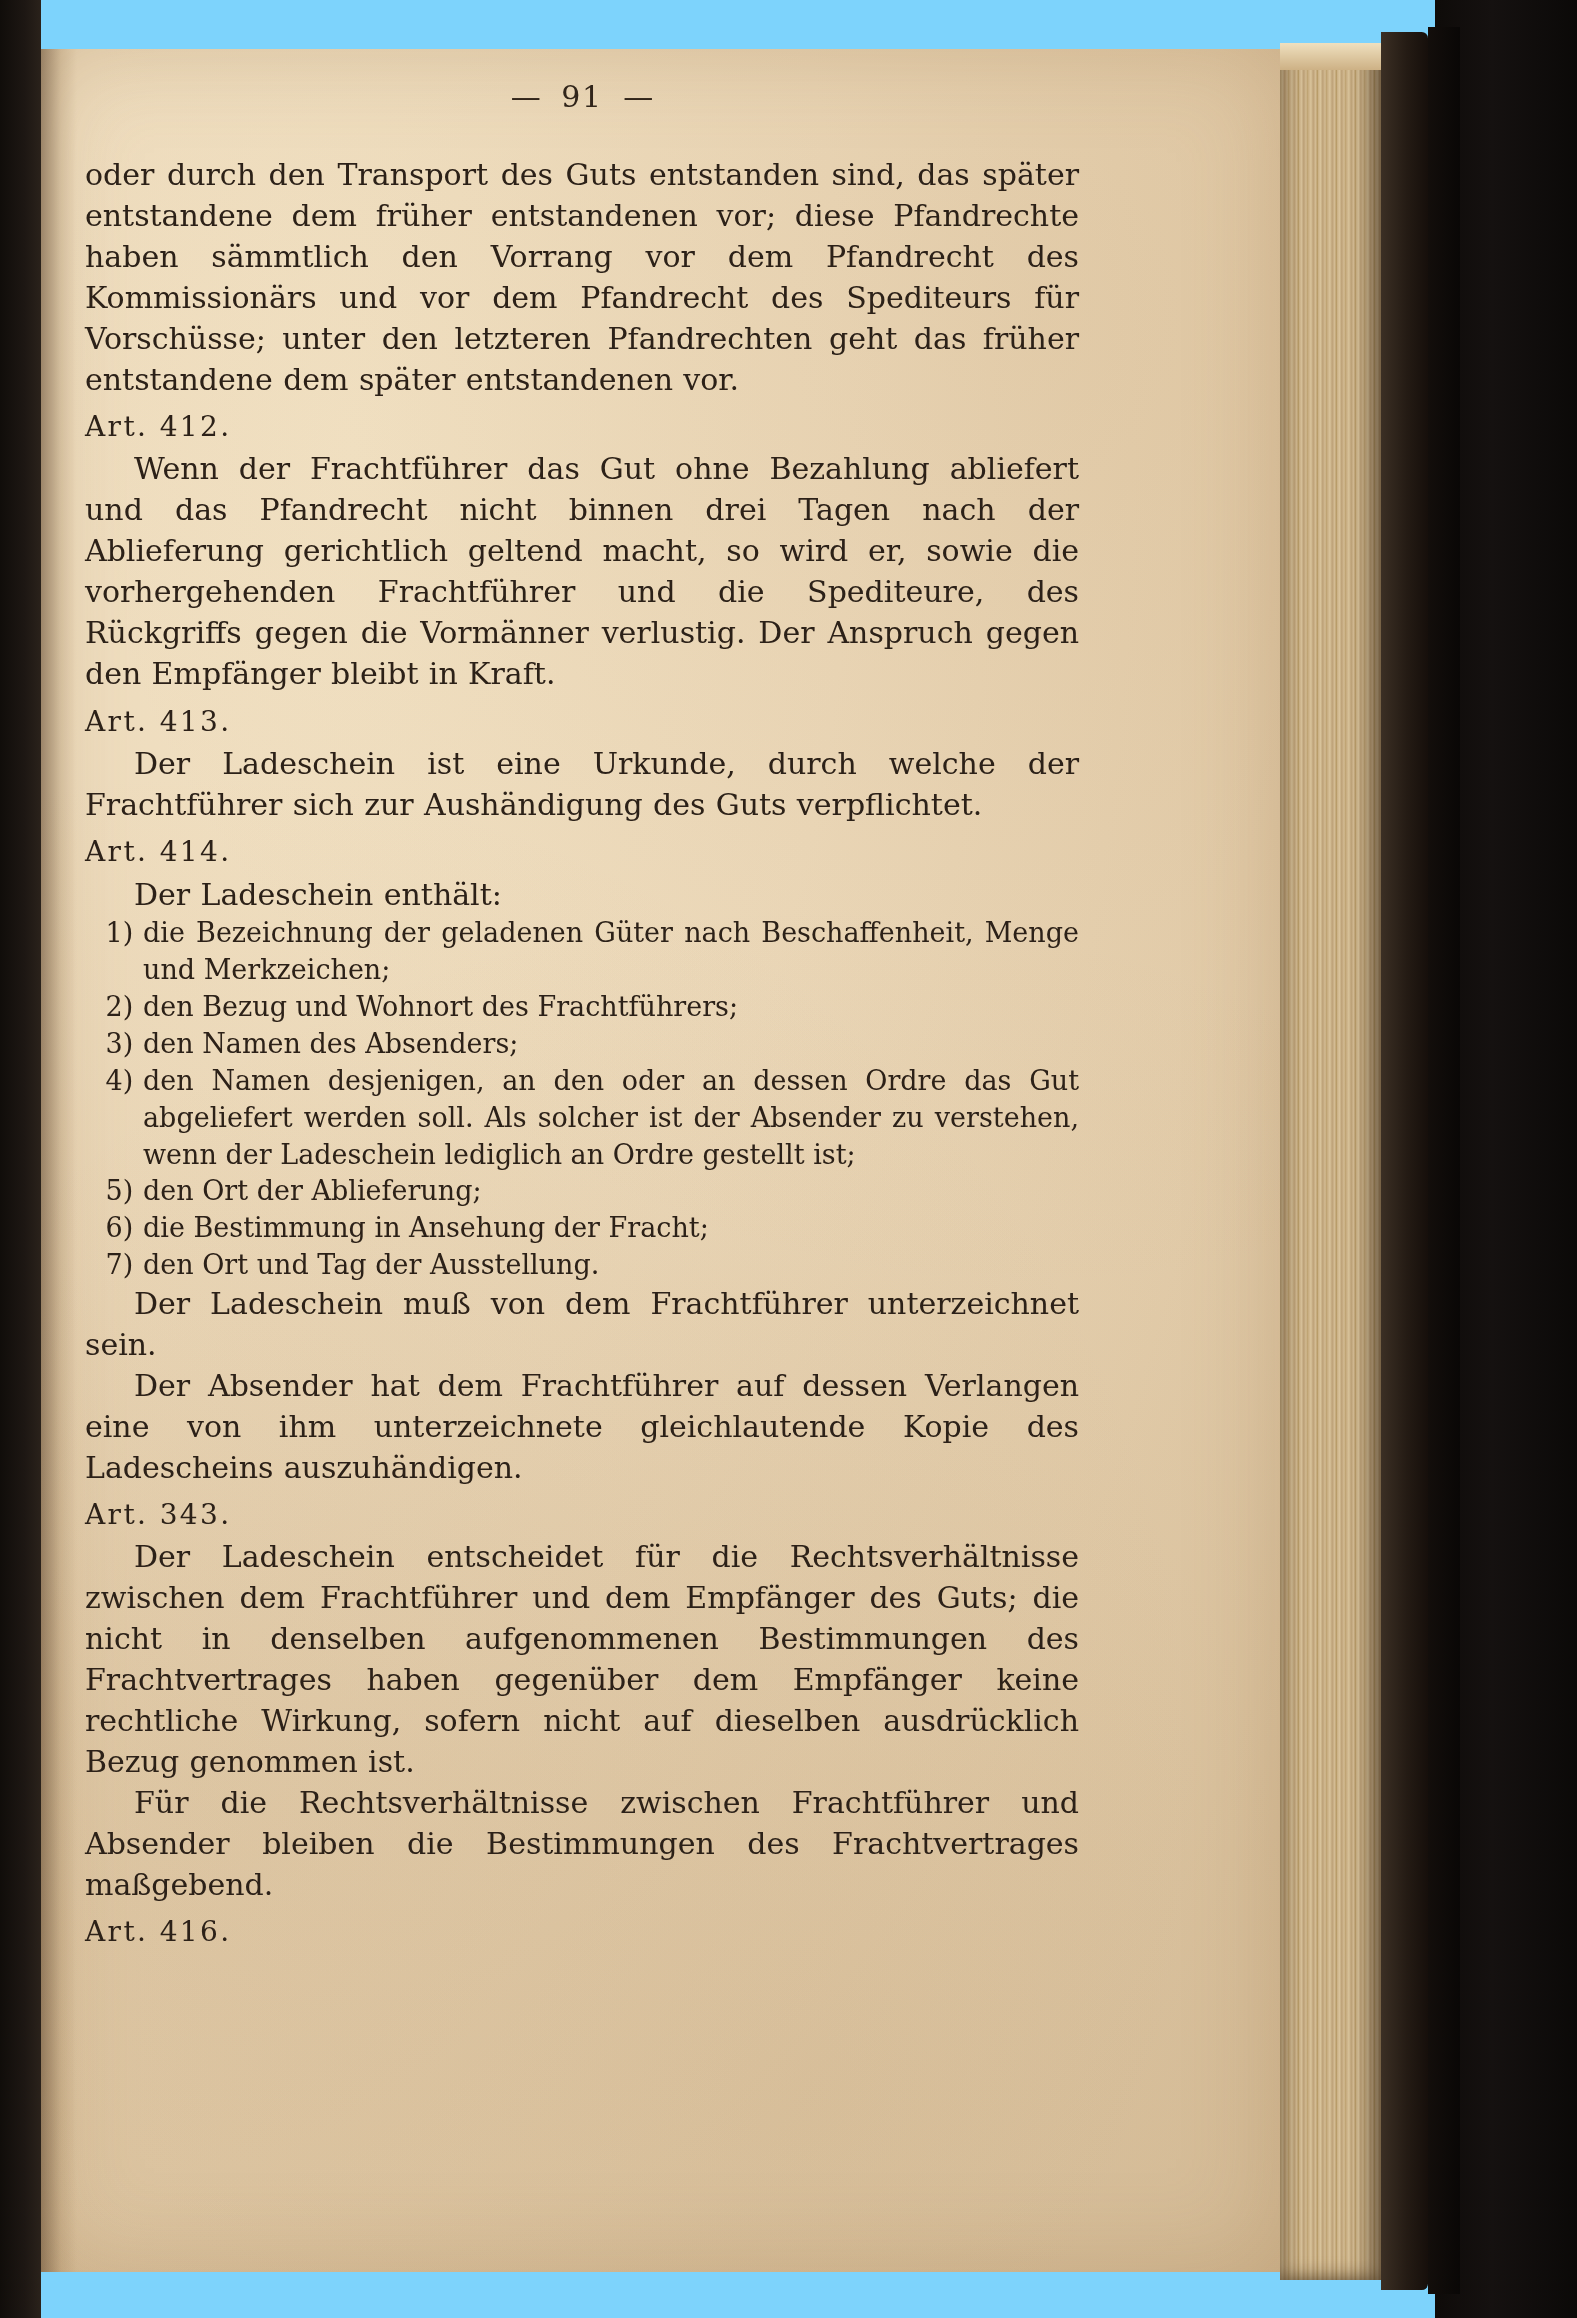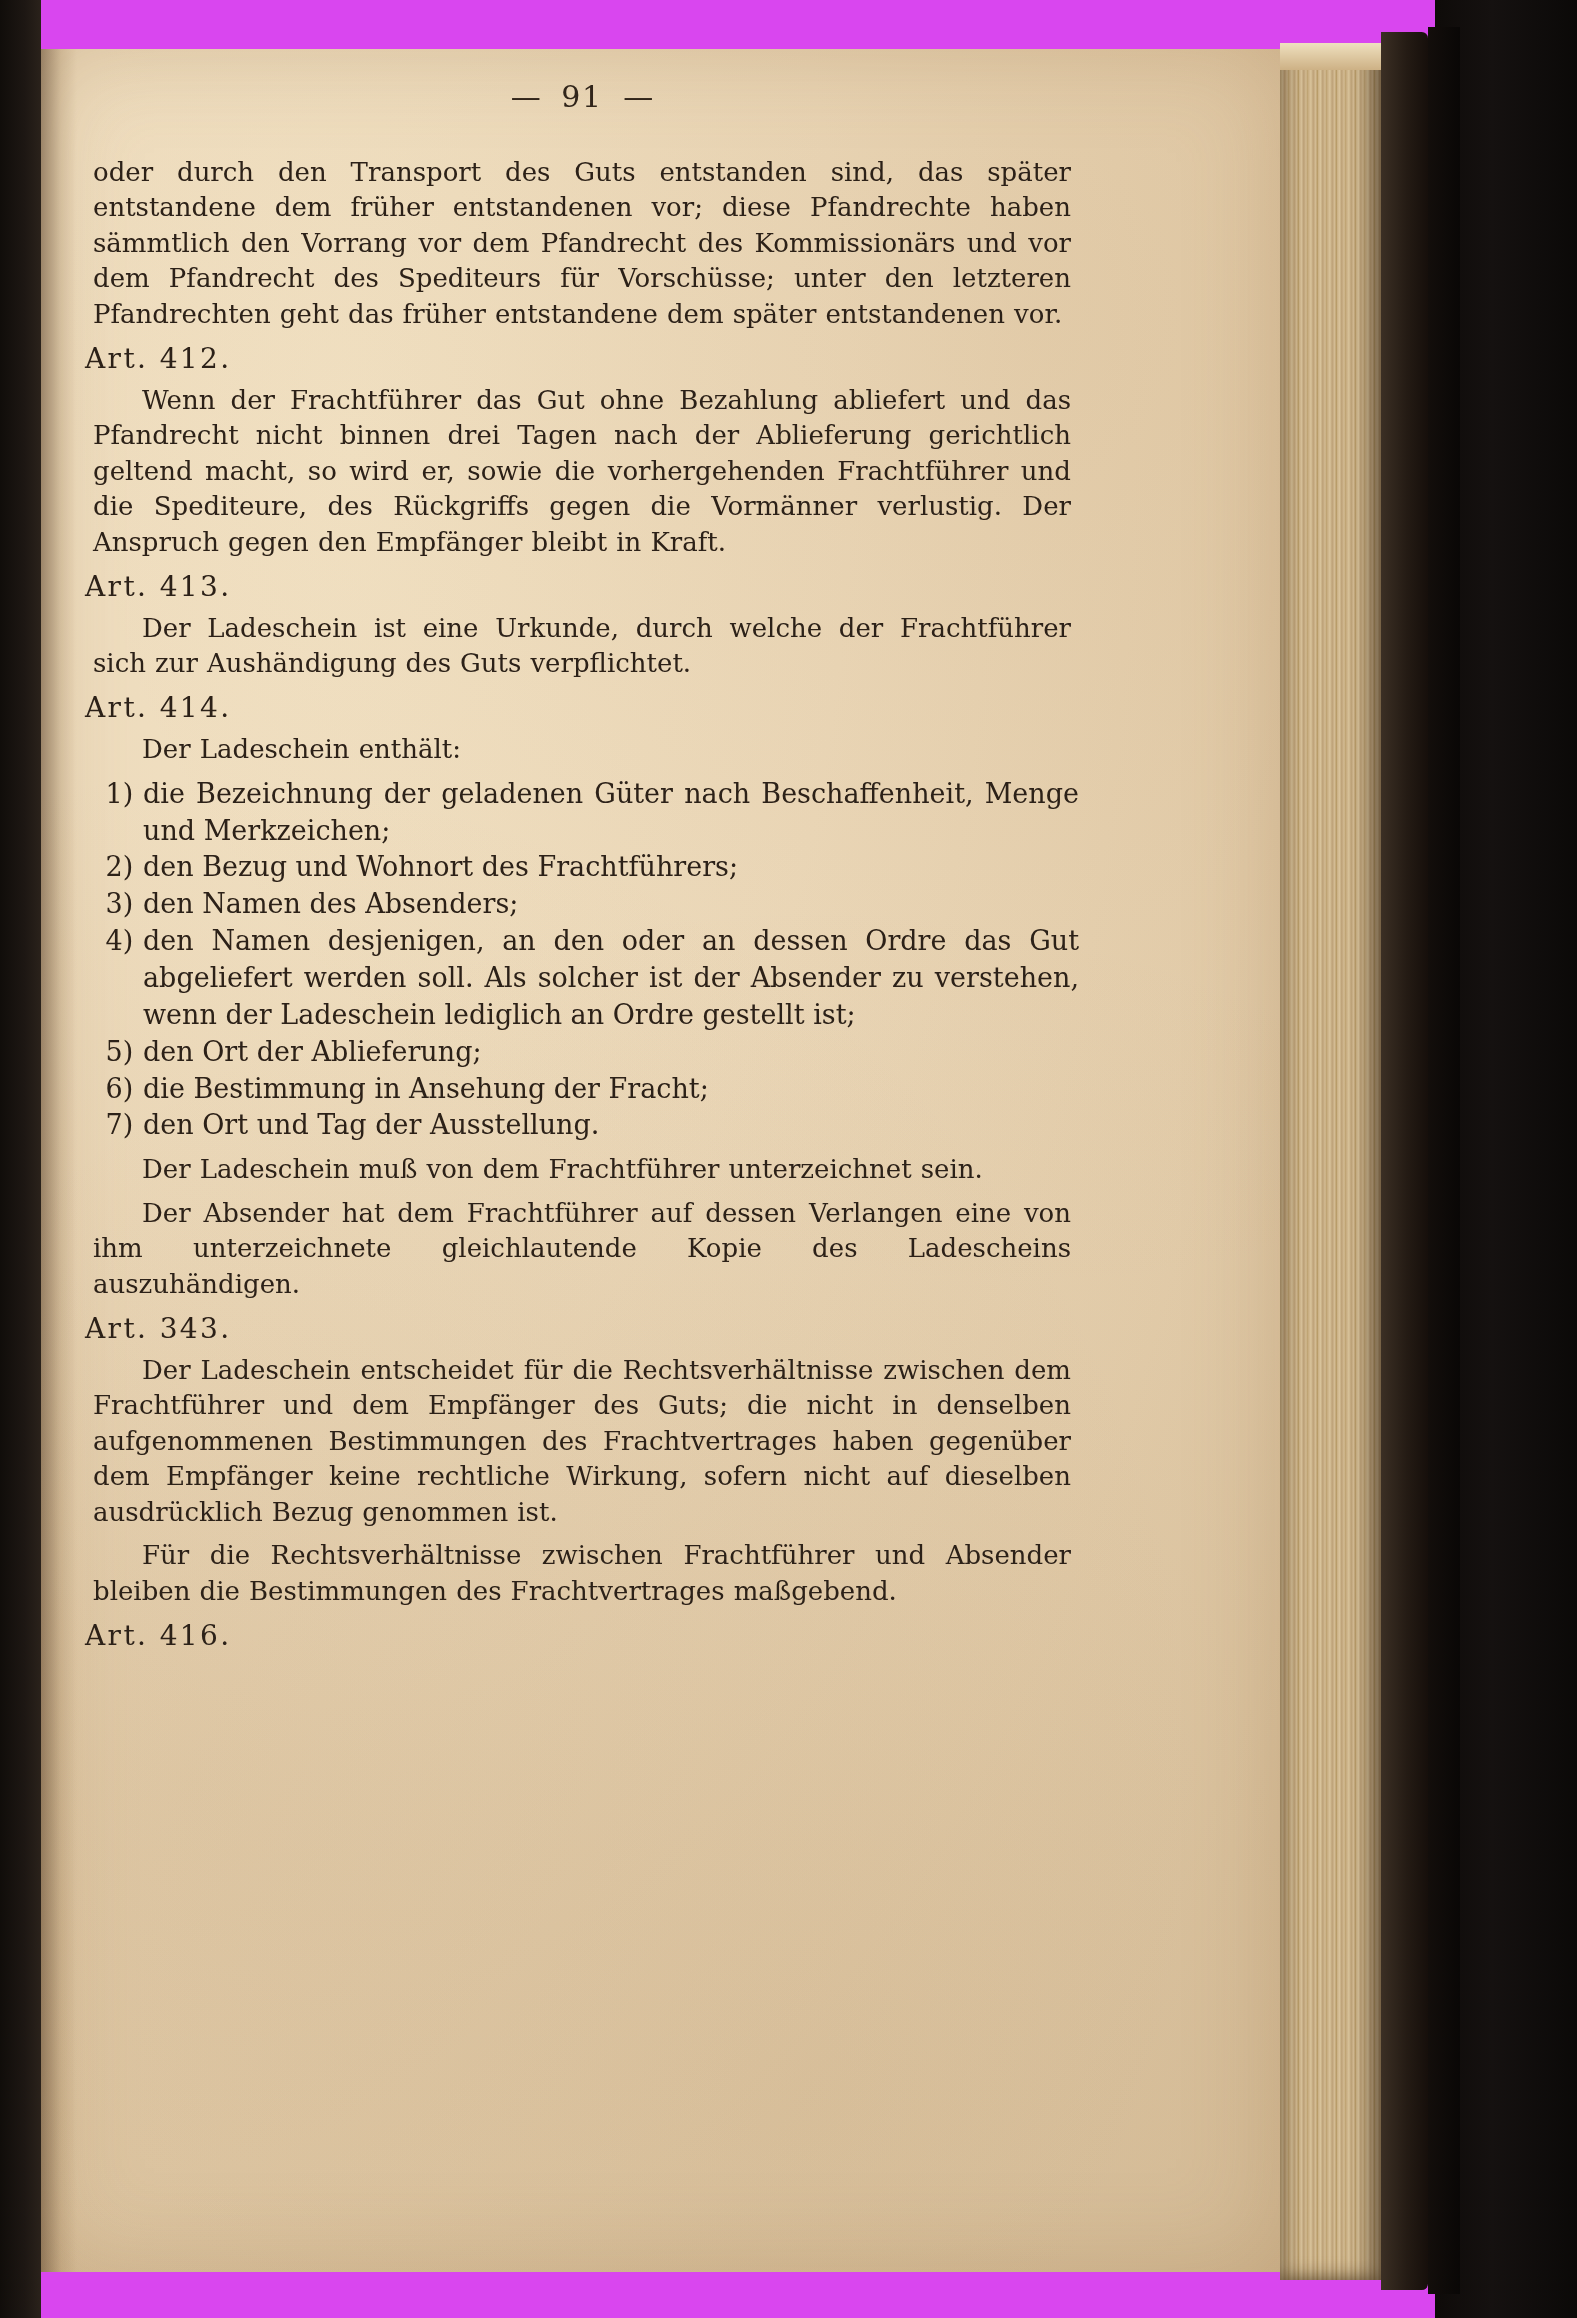--- a/index.html
+++ b/index.html
@@ -11,21 +11,21 @@
     width: 1578px;
     height: 2319px;
     overflow: hidden;
     font-family: "DejaVu Serif", serif;
   }
 
   
   .scan {
     position: absolute;
     inset: 0;
-    background: #d946ef;
+    background: #7dd3fc;
   }
 
   
   .bg-left {
     position: absolute;
     left: 0; top: 0;
     width: 41px; height: 2319px;
     background: linear-gradient(90deg,#100d0a 0%, #1d1713 60%, #2a221b 100%);
   }
   .bg-right {
@@ -109,22 +109,22 @@
     text-align: center;
     font-family: "DejaVu Serif", serif;
     font-size: 30px;
     letter-spacing: 1.6px;
     margin: 0 0 41px 0;
     color: #31251a;
   }
   .folio .dash { letter-spacing: 0; padding: 0 20.5px; }
 
   p.body {
-    margin: 8px;
-    font-size: 26px;
+    margin: 0;
+    font-size: 30px;
     line-height: 1.365;
     text-align: justify;
     text-align-last: left;
     word-spacing: 0.8px;
     color: #2c2118;
     font-family: "DejaVu Serif", serif;
   }
   p.indent { text-indent: 49px; }
 
   h2.art {

